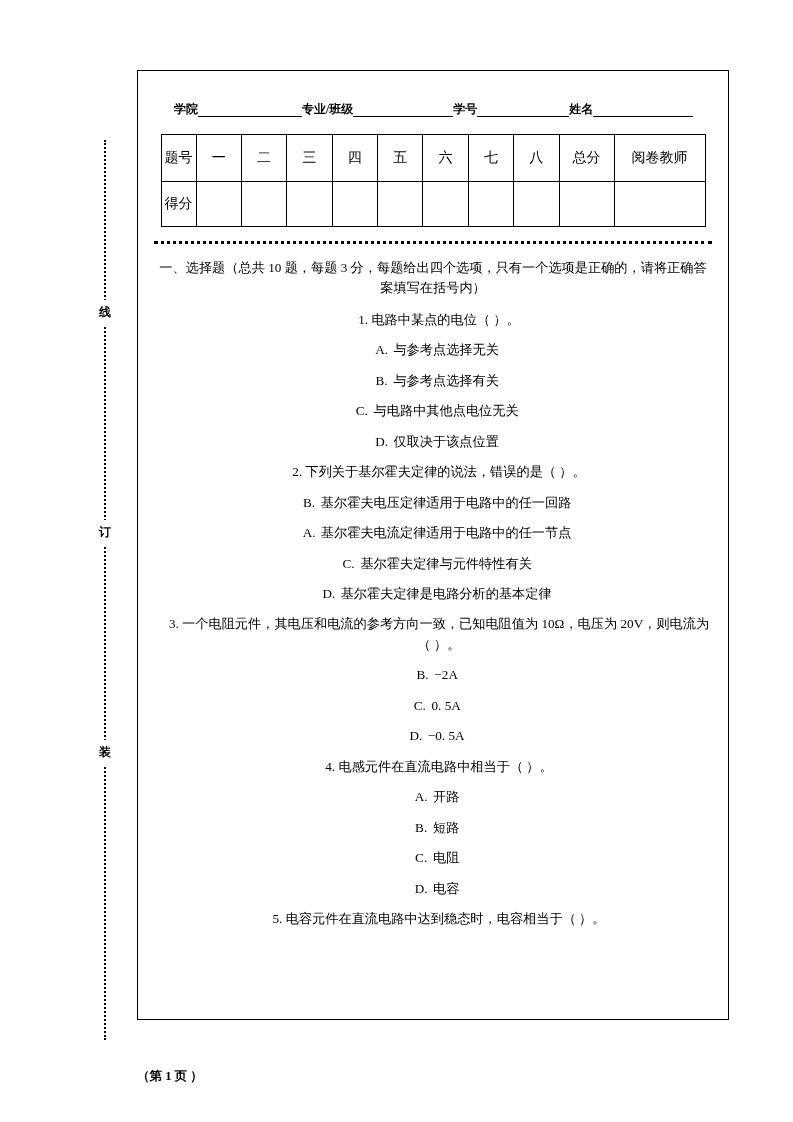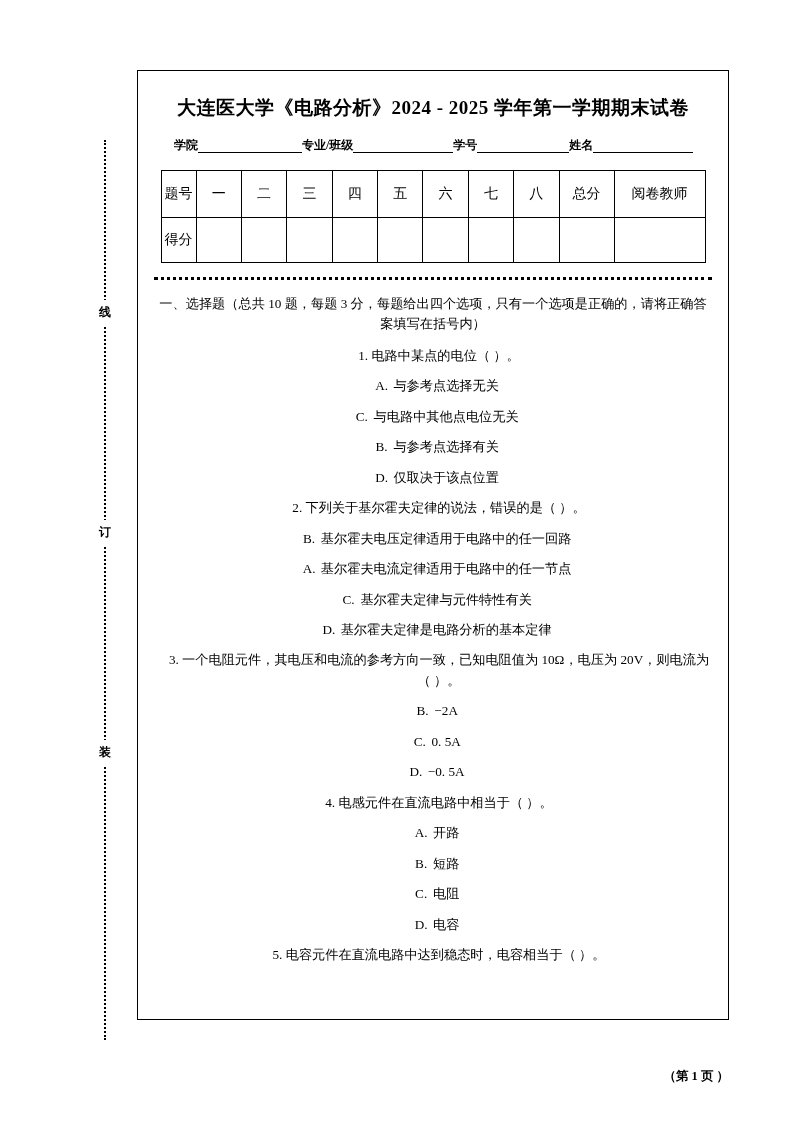--- a/index.html
+++ b/index.html
@@ -142,21 +142,21 @@
     display: inline-block;
     min-width: 17px;
   }
 
   
   .footer {
     position: absolute;
     left: 137px;
     top: 1068px;
     width: 592px;
-    text-align: right;
+    text-align: left;
     font-size: 12.5px;
     font-weight: bold;
   }
 </style>
 </head>
 <body>
 
 <div class="left-margin">
   
   
@@ -166,21 +166,20 @@
 
 <div class="fold">
   <div class="fold-dash"></div>
   <div class="fold-word" style="top:160px;">线</div>
   <div class="fold-word" style="top:380px;">订</div>
   <div class="fold-word" style="top:600px;">装</div>
 </div>
 
 <div class="sheet">
 
-  <div class="exam-title">大连医大学《电路分析》2024 - 2025 学年第一学期期末试卷</div>
 
   <div class="ident-row">
     <span class="ident-item">
       <span class="ident-label">学院</span>
       <span class="ident-blank b-xueyuan"></span>
     </span>
     <span class="ident-item">
       <span class="ident-label">专业/班级</span>
       <span class="ident-blank b-zhuanye"></span>
     </span>
@@ -233,26 +232,26 @@
 
     <div class="question">
       <span>1.</span>
       <span>电路中某点的电位（  ）。</span>
     </div>
     <div class="option">
       <span class="opt-letter">A.</span>
       <span>与参考点选择无关</span>
     </div>
     <div class="option">
+      <span class="opt-letter">B.</span>
+      <span>与参考点选择有关</span>
+    </div>
+    <div class="option">
       <span class="opt-letter">C.</span>
       <span>与电路中其他点电位无关</span>
-    </div>
-    <div class="option">
-      <span class="opt-letter">B.</span>
-      <span>与参考点选择有关</span>
     </div>
     <div class="option">
       <span class="opt-letter">D.</span>
       <span>仅取决于该点位置</span>
     </div>
 
     <div class="question">
       <span>2.</span>
       <span>下列关于基尔霍夫定律的说法，错误的是（  ）。</span>
     </div>

